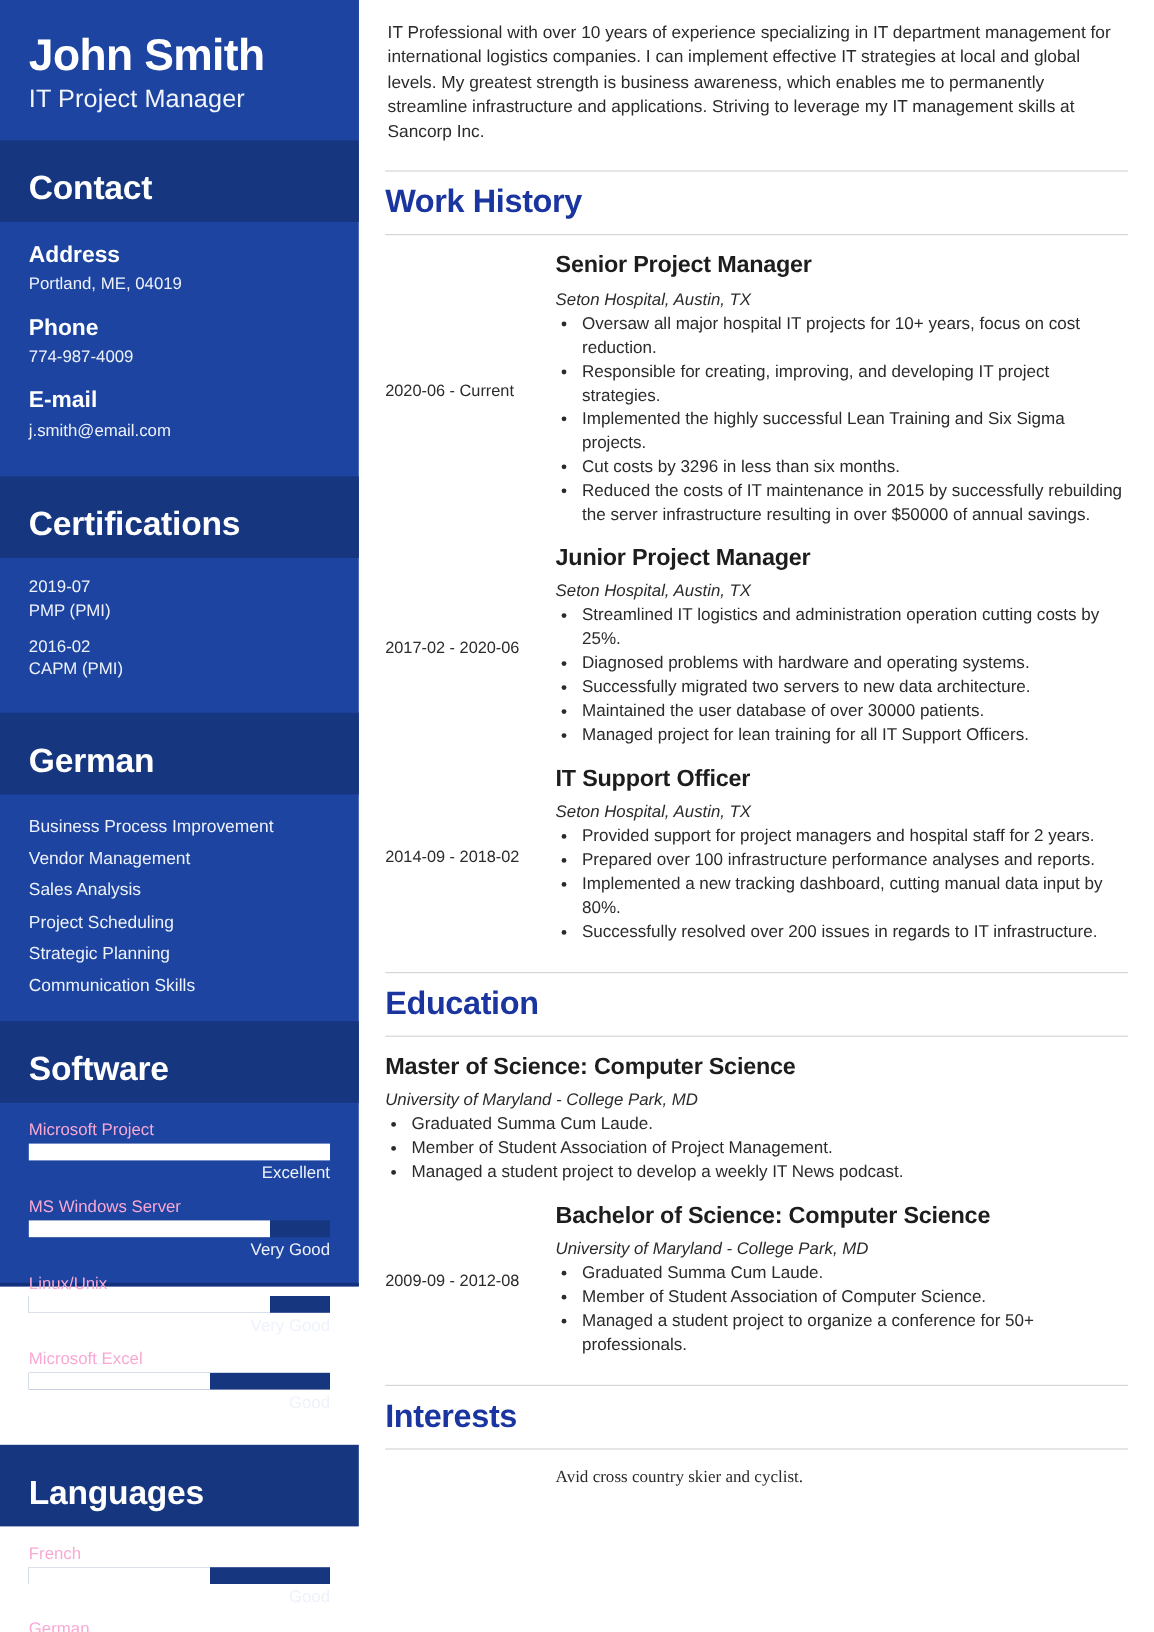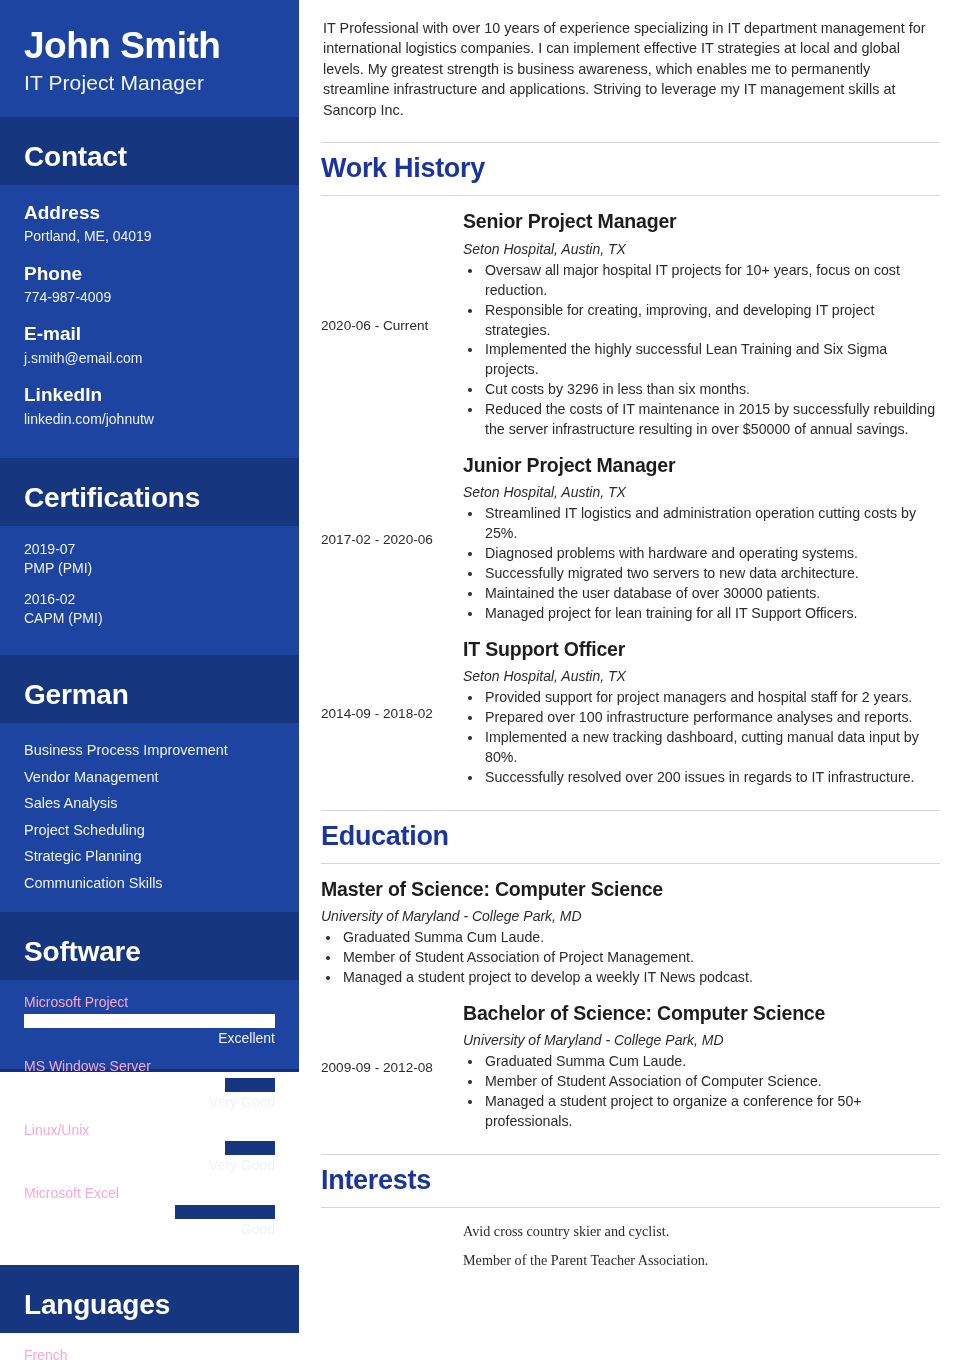--- a/index.html
+++ b/index.html
@@ -222,24 +222,20 @@
         <div class="contact-label">Address</div>
         <div class="contact-value">Portland, ME, 04019</div>
       </div>
       <div class="contact-group">
         <div class="contact-label">Phone</div>
         <div class="contact-value">774-987-4009</div>
       </div>
       <div class="contact-group">
         <div class="contact-label">E-mail</div>
         <div class="contact-value">j.smith@email.com</div>
-      </div>
-      <div class="contact-group">
-        <div class="contact-label">LinkedIn</div>
-        <div class="contact-value">linkedin.com/johnutw</div>
       </div>
     </div>
 
     <div class="side-section-head">Certifications</div>
     <div class="side-body">
       <div class="cert-item">
         <div class="cert-date">2019-07</div>
         <div class="cert-name">PMP (PMI)</div>
       </div>
       <div class="cert-item">
@@ -390,18 +386,17 @@
         </ul>
       </div>
     </div>
 
     <div class="sec-head-wrap">
       <div class="sec-head">Interests</div>
     </div>
 
     <div class="interest-list">
       <div class="interest-item">Avid cross country skier and cyclist.</div>
-      <div class="interest-item">Member of the Parent Teacher Association.</div>
     </div>
 
   </main>
 
 </div>
 
 </body></html>

